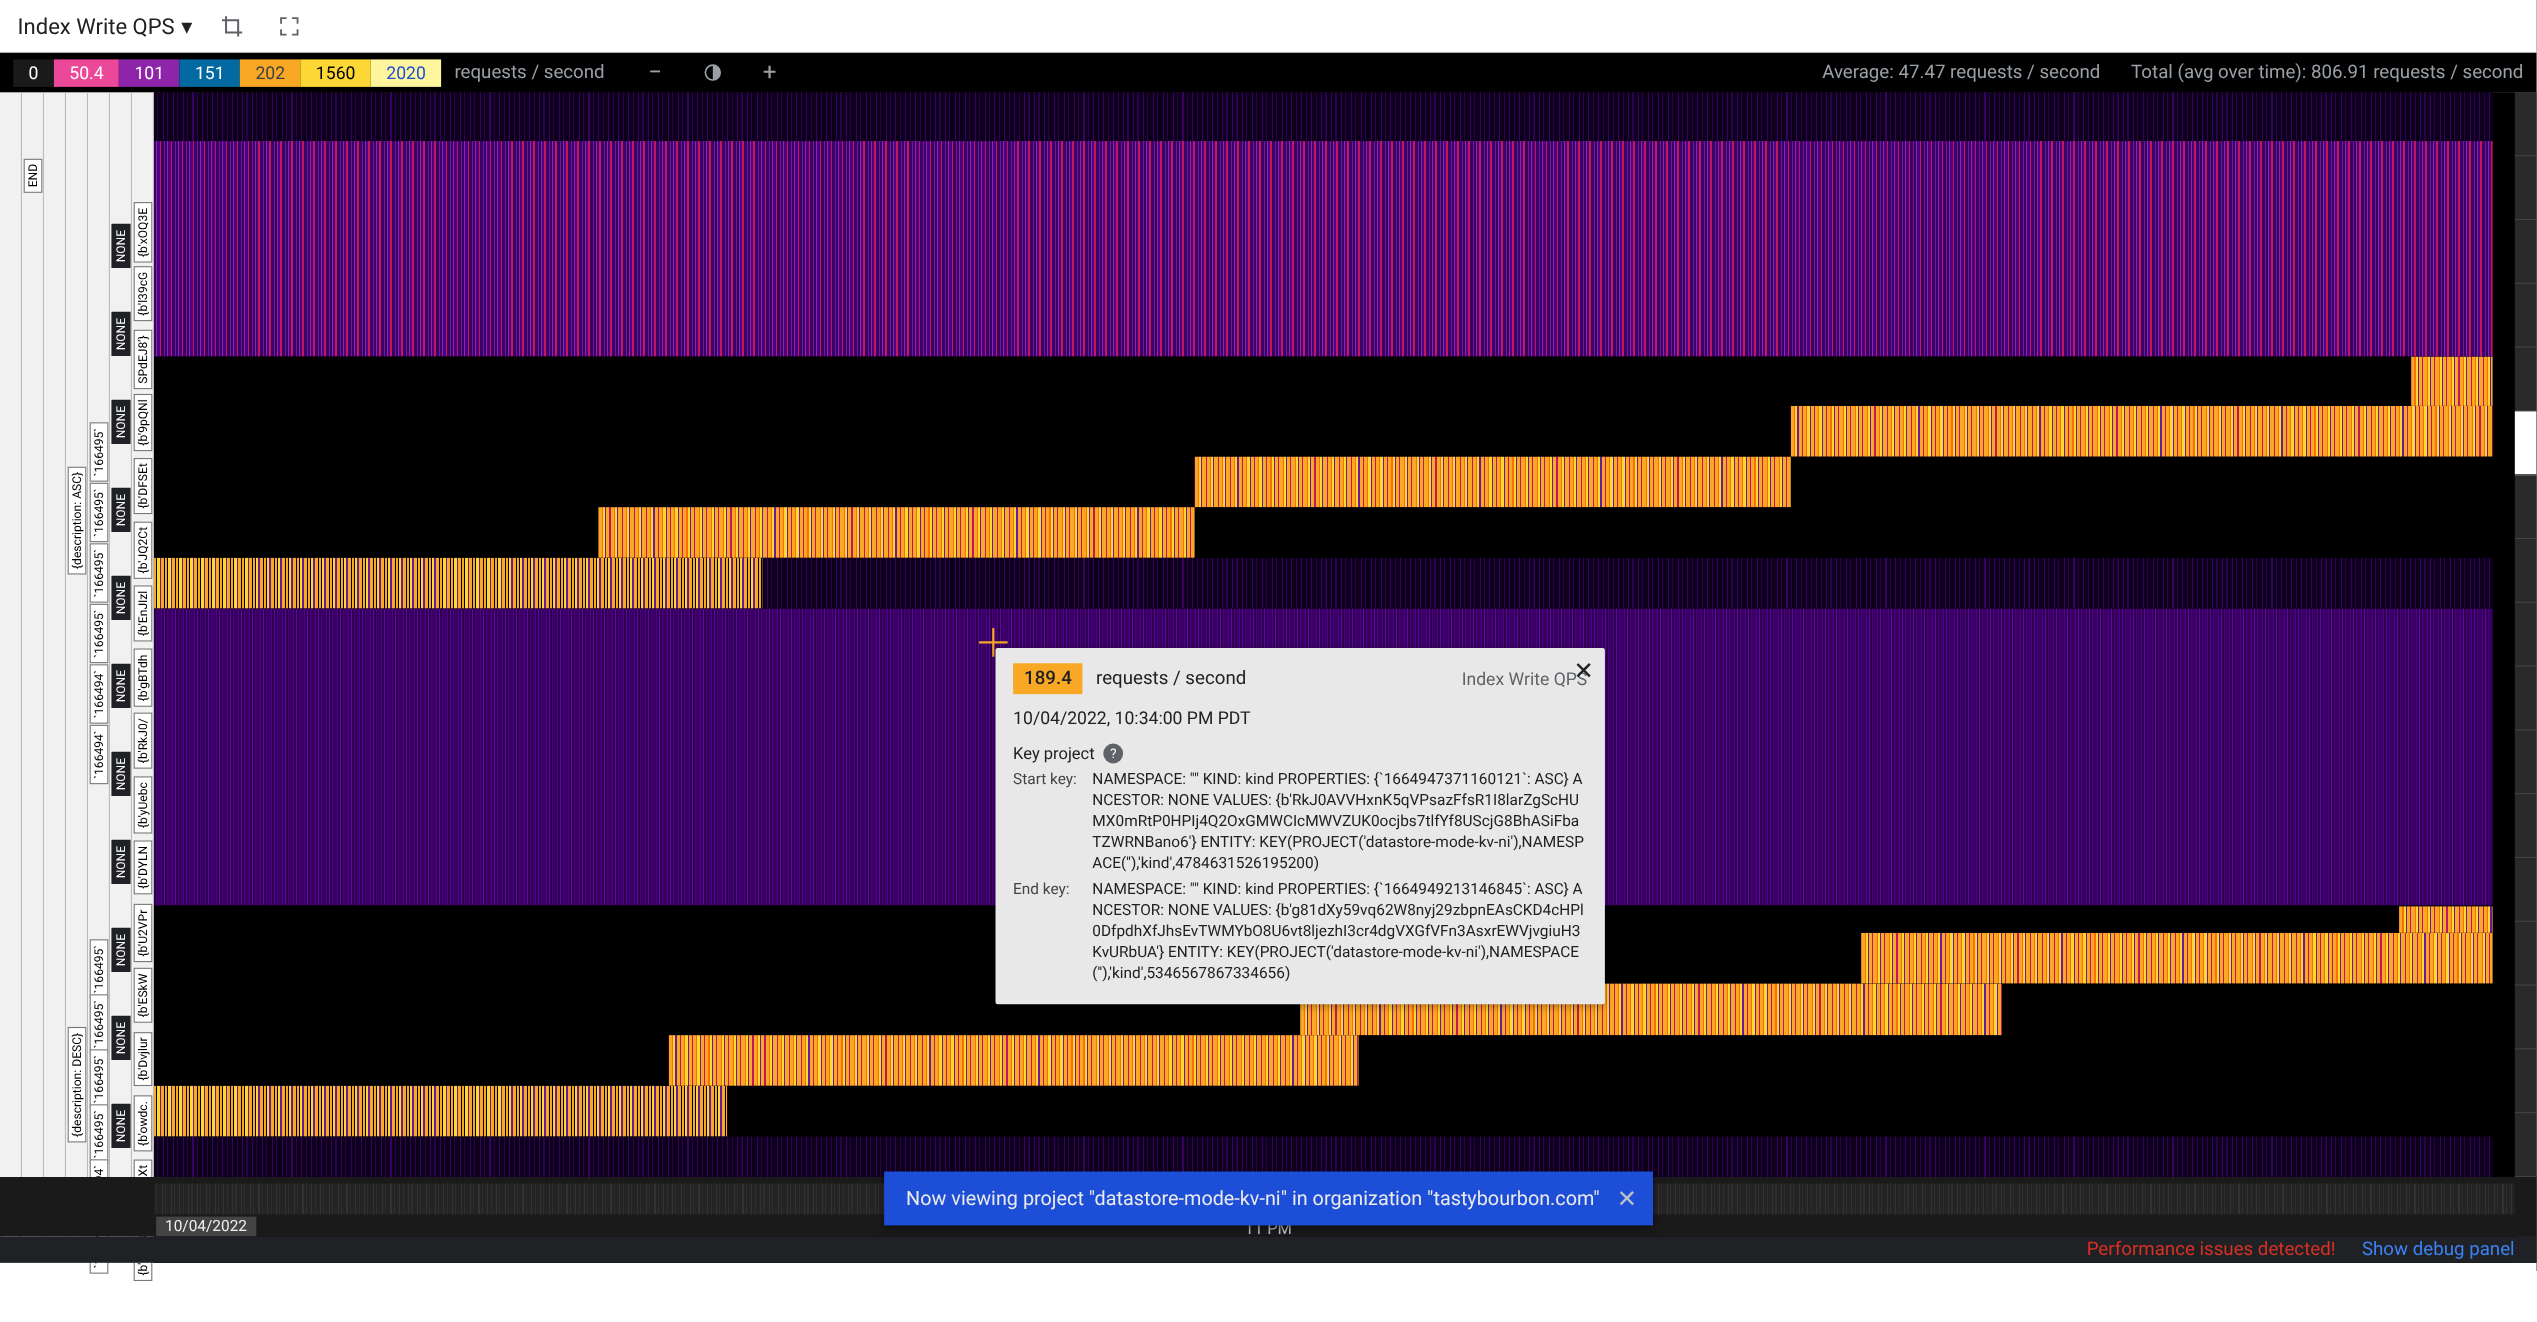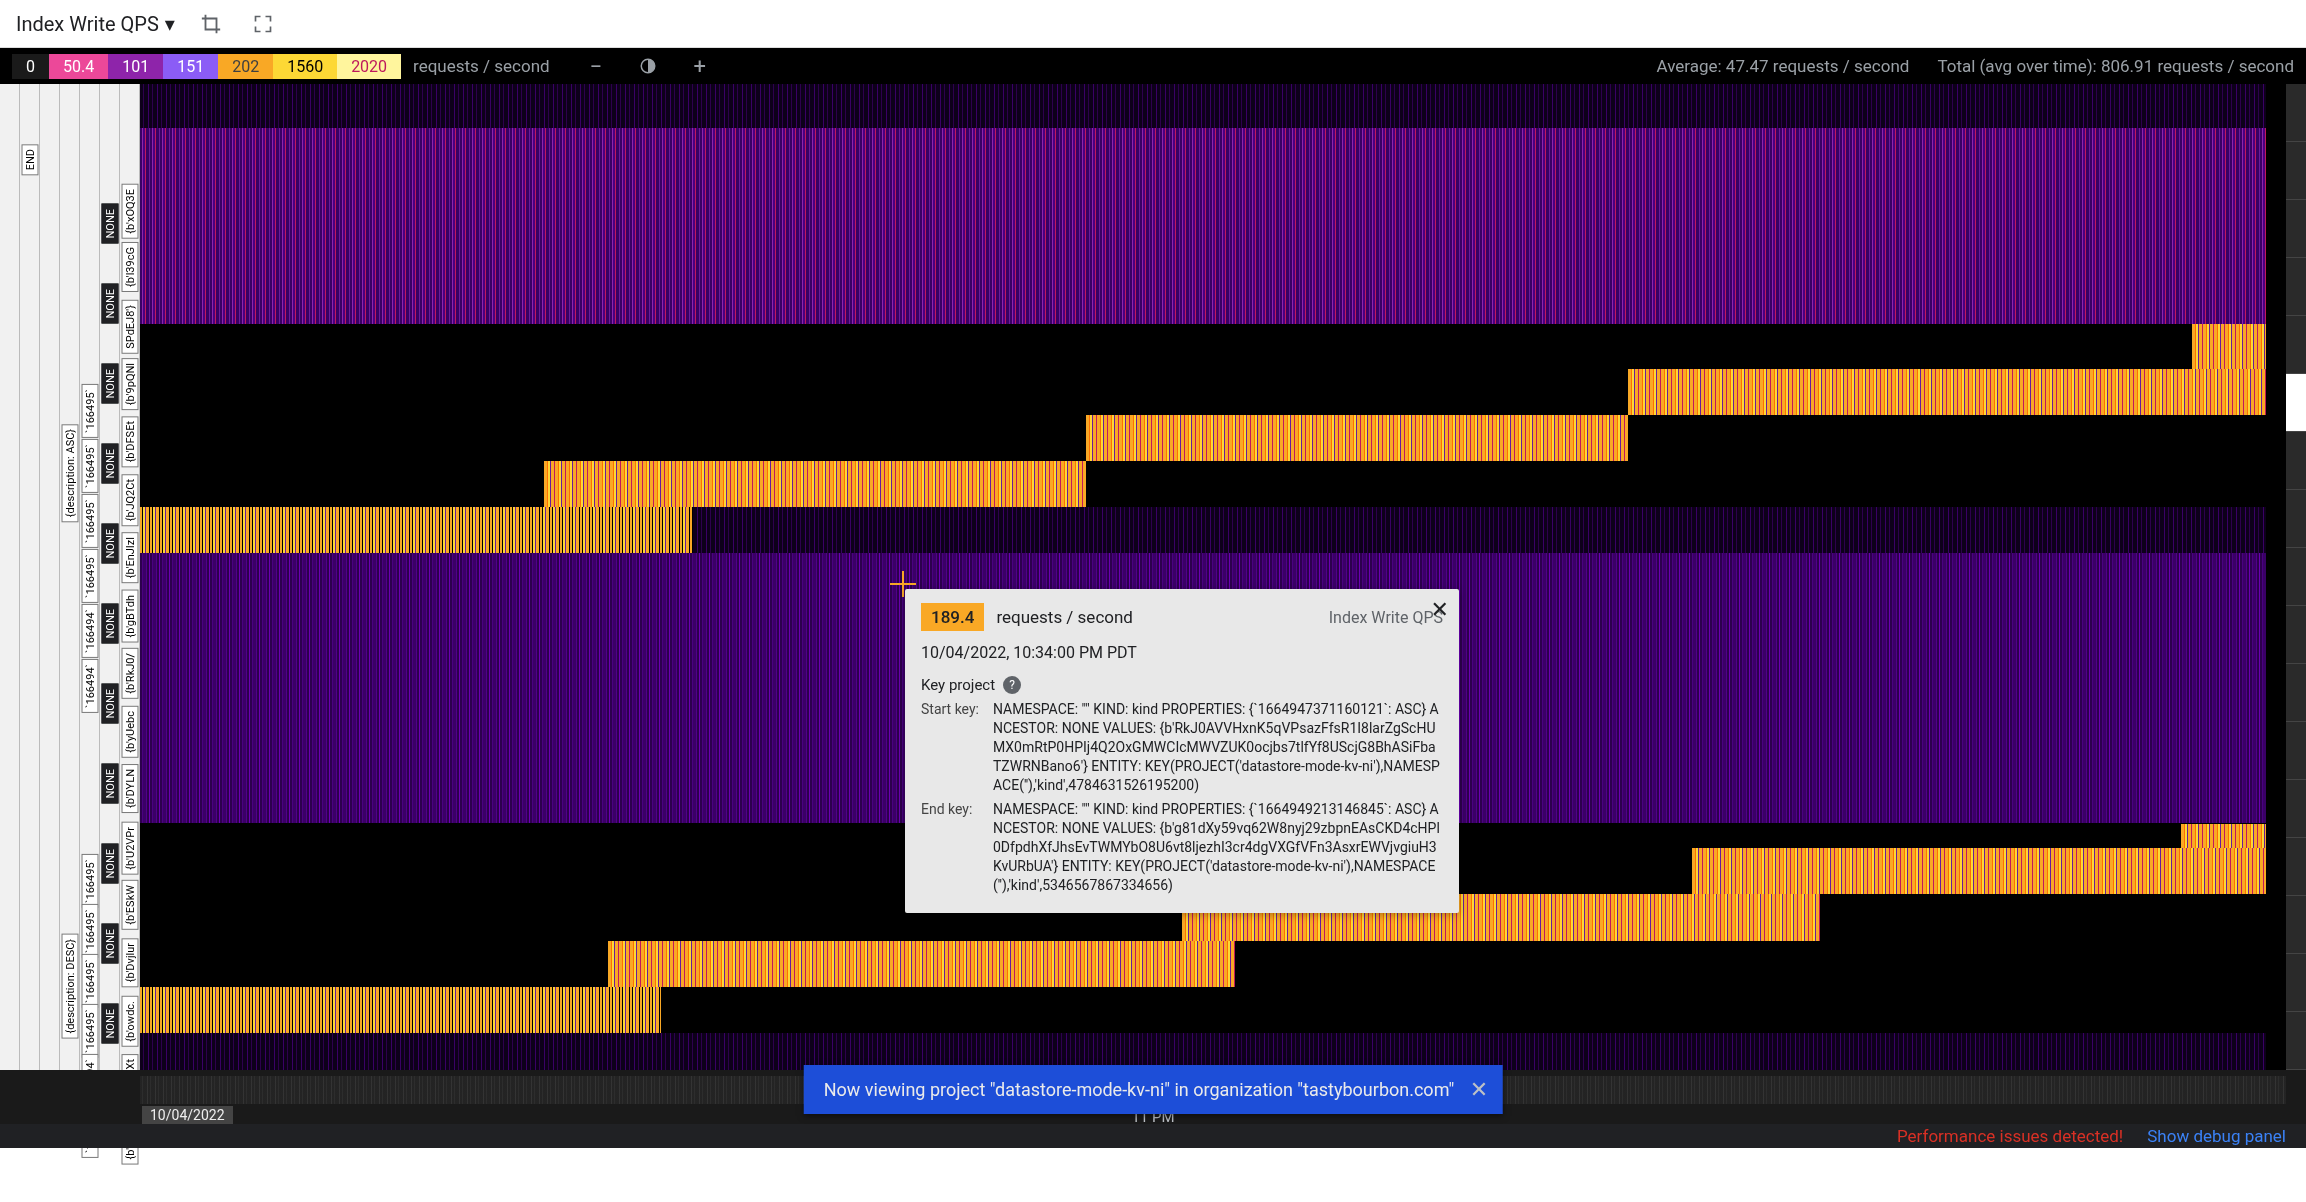--- a/index.html
+++ b/index.html
@@ -34,24 +34,24 @@
     align-items: center;
     padding: 0 12px;
     color: #bdc1c6;
     font-size: 17px;
   }
   .swatches { display: flex; gap: 0; }
   .swatch { padding: 3px 14px; font-size: 16px; color: #fff; }
   .sw0 { background: #1a1a1a; color: #fff; }
   .sw1 { background: #ec4899; }
   .sw2 { background: #8e24aa; }
-  .sw3 { background: #8b5cf6; }
+  .sw3 { background: #0369a1; }
   .sw4 { background: #f9a825; color: #404040; }
   .sw5 { background: #fdd835; color: #000; }
-  .sw6 { background: #fff59d; color: #be185d; }
+  .sw6 { background: #fff59d; color: #1d4ed8; }
   .units { margin-left: 12px; color: #9aa0a6; }
   .legend-ctrl { display:flex; gap: 20px; margin-left: 30px; align-items:center;}
   .legend-ctrl .icon-btn { color: #9aa0a6; }
   .legendbar .stats { margin-left: auto; display: flex; gap: 28px; color: #9aa0a6; }
   
   .main {
     position: relative;
     height: 1064px;
     background: #000;
     display: flex;

